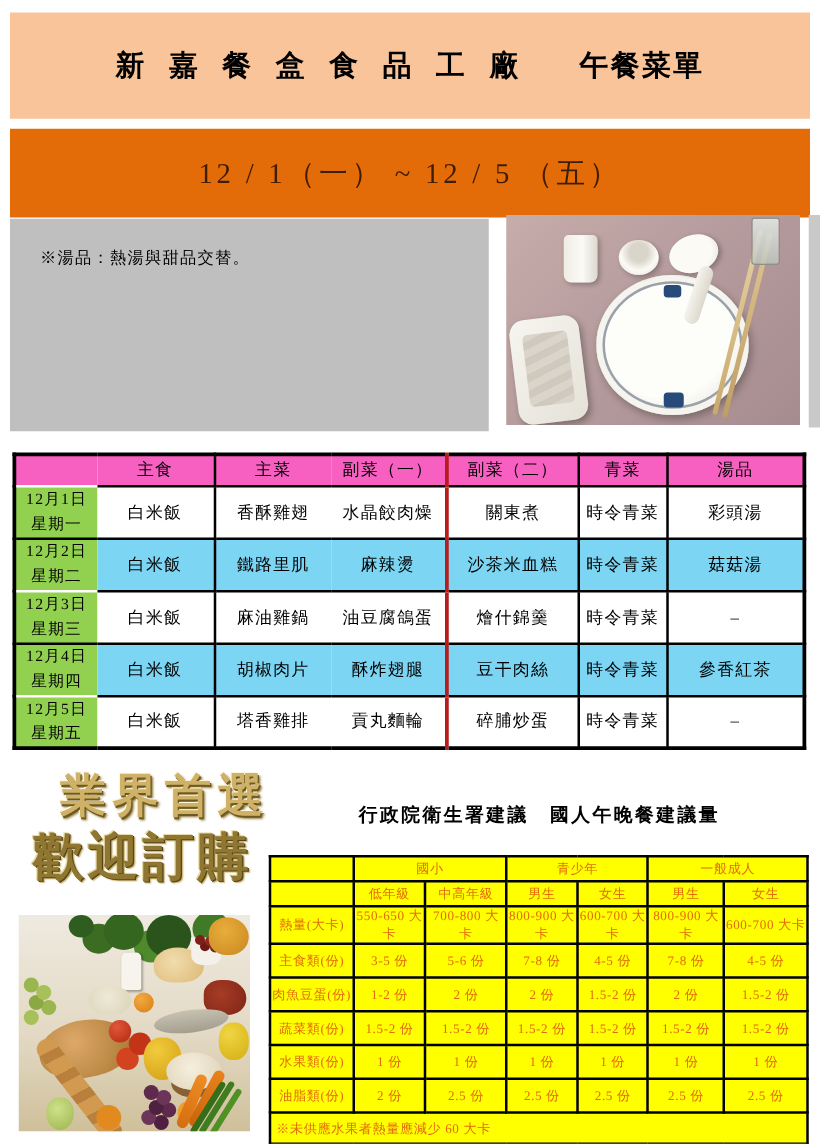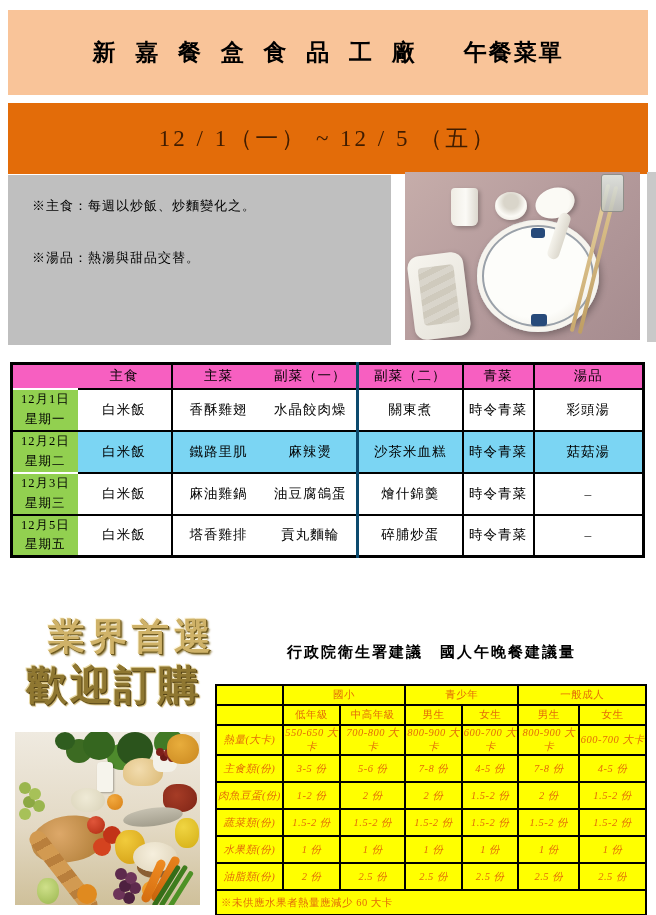--- a/index.html
+++ b/index.html
@@ -60,41 +60,41 @@
     table-layout:fixed;border:3px solid #000;}
   table.menu td{border:2px solid #000;text-align:center;vertical-align:middle;
     font-size:13.5px;letter-spacing:1px;padding:0;}
   table.menu tr.hd{height:25px;}
   table.menu tr.dr{height:42px;}
   table.menu td.hcell{background:#F75FC1;}
   table.menu td.dc{background:#92D050;border-right:hidden;font-size:12.5px;}
   table.menu td.dc div{line-height:1.55;}
   table.menu td.hcell.dc{background:#F75FC1;}
   table.menu td.mc{border-right:hidden;}
-  table.menu td.thl{border-left:3px solid #0c4a6e;}
+  table.menu td.thl{border-left:3px solid #b91c1c;}
   table.menu td.wb{border-bottom:2px solid #fff;}
   table.menu tr.rowA td.cell{background:#ffffff;}
   table.menu tr.rowB td.cell{background:#7BD5F3;}
 
   
   .promo1{left:48px;top:612px;font-size:37px;font-weight:bold;letter-spacing:5px;
     color:#cfb268;text-shadow:1px 1px 0 #6e5a20,-1px -1px 0 #fdf6df,2px 2px 2px #8a7433;}
   .promo2{left:26px;top:658px;font-size:41px;font-weight:bold;letter-spacing:3px;
     color:#8f7731;text-shadow:1px 1px 0 #574516,2px 2px 1px #c9b271,-1px -1px 0 #e8d9a5;}
 
   
   .nutri-heading{left:215px;top:643px;width:433px;text-align:center;font-size:15px;
     font-weight:bold;letter-spacing:2px;}
   table.nt{position:absolute;left:215px;top:684px;width:432px;border-collapse:collapse;
     table-layout:fixed;border:2px solid #000;}
   table.nt td{border:2px solid #000;background:#FFFF00;color:#E36C09;
     text-align:center;vertical-align:middle;font-size:10.5px;padding:0;letter-spacing:0.5px;}
   table.nt tr.gh{height:20px;}
   table.nt tr.sh{height:20px;}
-  table.nt tr.vr{height:27px;font-style:italic;}
+  table.nt tr.vr{height:27px;}
   table.nt tr.fr{height:25px;}
   table.nt td.foot{text-align:left;padding-left:4px;}
 
   
   .photo-food{left:15px;top:732px;width:185px;height:173px;overflow:hidden;
     background:linear-gradient(180deg,#efeae0 0%,#e3d9c4 55%,#cfc09a 100%);}
   .pf{position:absolute;}
   .greens{left:40px;top:0px;width:20px;height:18px;border-radius:50%;background:#2f5d1f;
     box-shadow:34px 4px 0 6px #35661f,70px 8px 0 8px #2b541c,104px 2px 0 5px #417a26,56px 16px 0 4px #4e8a2c,14px 10px 0 3px #3c6b22;}
   .grapes-green{left:4px;top:50px;width:12px;height:12px;border-radius:50%;background:#9ab64e;
@@ -140,21 +140,20 @@
 <div class="abs banner-peach">
   <span class="t1">新 嘉 餐 盒 食 品 工 廠</span>
   <span class="t2">午餐菜單</span>
 </div>
 
 <div class="abs banner-orange">
   <span>12 / 1（一） ~ 12 / 5 （五）</span>
 </div>
 
 <div class="abs notes-box">
-  <div class="note">※主食：每週以炒飯、炒麵變化之。</div>
   <div class="note">※湯品：熱湯與甜品交替。</div>
 </div>
 
 <div class="abs gray-strip"></div>
 
 <div class="abs photo-set">
   <div class="plate">
     <div class="emblem top"></div>
     <div class="emblem bot"></div>
   </div>
@@ -218,20 +217,32 @@
     <td class="dc">
       <div>12月3日</div>
       <div>星期三</div>
     </td>
     <td class="cell">白米飯</td>
     <td class="cell mc">麻油雞鍋</td>
     <td class="cell">油豆腐鴿蛋</td>
     <td class="cell thl">燴什錦羹</td>
     <td class="cell">時令青菜</td>
     <td class="cell">–</td>
+  </tr>
+  <tr class="dr rowB">
+    <td class="dc wb">
+      <div>12月4日</div>
+      <div>星期四</div>
+    </td>
+    <td class="cell">白米飯</td>
+    <td class="cell mc">胡椒肉片</td>
+    <td class="cell">酥炸翅腿</td>
+    <td class="cell thl">豆干肉絲</td>
+    <td class="cell">時令青菜</td>
+    <td class="cell">參香紅茶</td>
   </tr>
   <tr class="dr rowA">
     <td class="dc">
       <div>12月5日</div>
       <div>星期五</div>
     </td>
     <td class="cell">白米飯</td>
     <td class="cell mc">塔香雞排</td>
     <td class="cell">貢丸麵輪</td>
     <td class="cell thl">碎脯炒蛋</td>

